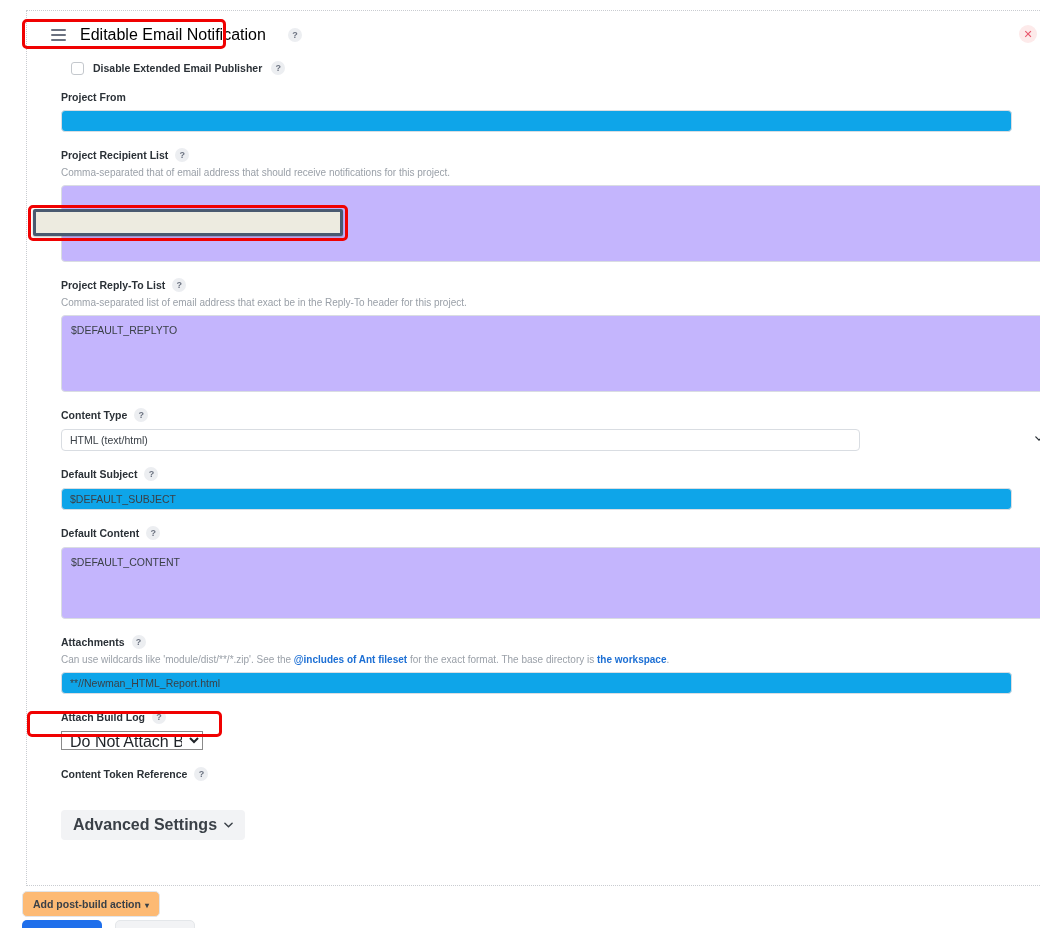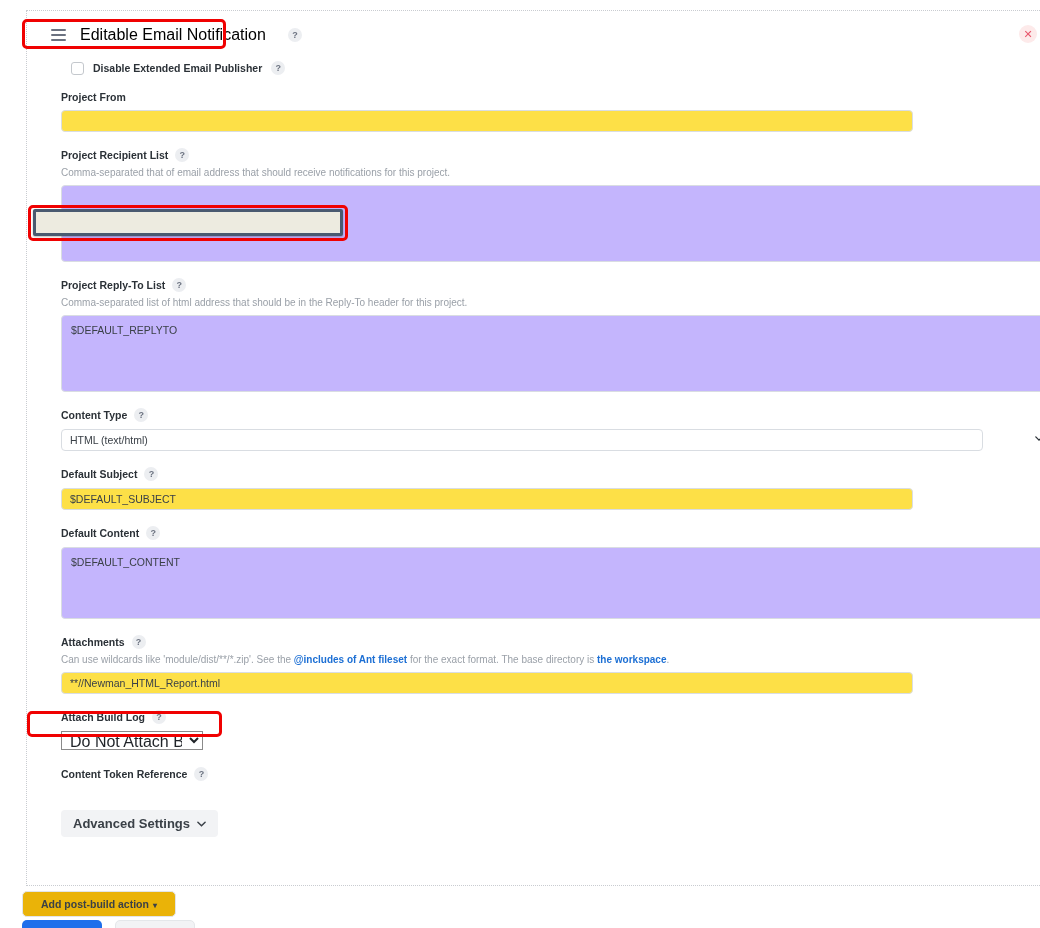--- a/index.html
+++ b/index.html
@@ -69,38 +69,38 @@
   
   .field { margin: 0 0 0 12px; padding-top: 16px; }
   .f-label {
     font-size: 10.5px; font-weight: bold; color: #2b3137;
     display: flex; align-items: center; gap: 7px; margin-bottom: 7px;
   }
   .f-hint { font-size: 10px; color: #9aa0a8; margin: -2px 0 7px 0; }
   .f-hint a { color: #1c6fd4; font-weight: bold; text-decoration: none; }
 
   .text-input {
-    width: 852px; height: 22px;
+    width: 951px; height: 22px;
     border: 1px solid #d9dde2; border-radius: 4px;
-    background: #fde047; font-size: 10.5px; color: #3a4047;
+    background: #0ea5e9; font-size: 10.5px; color: #3a4047;
     padding: 3px 8px; outline: none;
     font-family: "Liberation Sans", sans-serif;
   }
   .text-area {
     width: 991px; border: 1px solid #d9dde2; border-radius: 4px;
     background: #c4b5fd; font-size: 10.5px; color: #3a4047;
     padding: 7px 9px; outline: none; resize: vertical; display: block;
     font-family: "Liberation Sans", sans-serif; line-height: 1.45;
   }
   .ta-tall { height: 77px; }
   .ta-mid  { height: 77px; }
   .ta-content { height: 72px; }
 
   .select-wide {
-    width: 922px; height: 22px;
+    width: 799px; height: 22px;
     border: 1px solid #d9dde2; border-radius: 4px;
     background: #fff; font-size: 10.5px; color: #3a4047;
     padding: 2px 8px; outline: none; appearance: none;
     font-family: "Liberation Sans", sans-serif;
   }
   .sel-wrap { position: relative; width: 991px; }
   .sel-wrap .chev {
     position: absolute; right: 9px; top: 7px; pointer-events: none;
     width: 8px; height: 5px; color: #2b3137;
   }
@@ -108,21 +108,21 @@
   .select-native {
     height: 19px; width: 142px;
     border: 1px solid #8a8a8a; border-radius: 0;
     background: #fff; font-size: 16px; color: #1f2328;
     padding: 0 4px; font-family: "Liberation Sans", sans-serif;
   }
 
   .adv-btn {
     margin: 22px 0 0 12px;
     background: #f2f3f5; border: none; border-radius: 4px;
-    font-size: 13px; font-weight: bold; color: #3a4047;
+    font-size: 16px; font-weight: bold; color: #3a4047;
     padding: 6px 12px; cursor: pointer; display: inline-flex;
     align-items: center; gap: 7px;
     font-family: "Liberation Sans", sans-serif;
   }
 
   
   .ac-popup {
     position: absolute;
     left: 33px; top: 209px;
     width: 310px; height: 27px;
@@ -138,23 +138,23 @@
     position: absolute; border: 3px solid #f00101; border-radius: 5px;
     pointer-events: none; z-index: 20;
   }
   #anno-title     { left: 22px;  top: 19px;  width: 204px; height: 30px; }
   #anno-recipient { left: 28px;  top: 205px; width: 320px; height: 36px; }
   #anno-attach    { left: 27px;  top: 711px; width: 195px; height: 26px; }
 
   
   .add-action {
     position: absolute; left: 22px; top: 891px;
-    background: #eab308; border: 1px solid #e2e5e9; border-radius: 5px;
+    background: #fdba74; border: 1px solid #e2e5e9; border-radius: 5px;
     font-size: 10.5px; font-weight: bold; color: #3a4047;
-    padding: 6px 18px; cursor: pointer;
+    padding: 6px 10px; cursor: pointer;
     font-family: "Liberation Sans", sans-serif;
   }
   .caret { font-size: 8px; margin-left: 4px; }
 
   .bottom-bar {
     position: absolute; left: 0; top: 920px;
     width: 1040px; height: 8px;
   }
   .btn-save {
     position: absolute; left: 22px; top: 0;
@@ -211,21 +211,21 @@
       <div class="f-hint">Comma-separated that of email address that should receive notifications for this project.</div>
       <textarea class="text-area ta-tall" style=""></textarea>
     </div>
 
     
     <div class="field">
       <div class="f-label">
         <span>Project Reply-To List</span>
         <span class="help-badge">?</span>
       </div>
-      <div class="f-hint">Comma-separated list of html address that should be in the Reply-To header for this project.</div>
+      <div class="f-hint">Comma-separated list of email address that exact be in the Reply-To header for this project.</div>
       <textarea class="text-area ta-mid" style="">$DEFAULT_REPLYTO</textarea>
     </div>
 
     
     <div class="field">
       <div class="f-label">
         <span>Content Type</span>
         <span class="help-badge">?</span>
       </div>
       <div class="sel-wrap">

